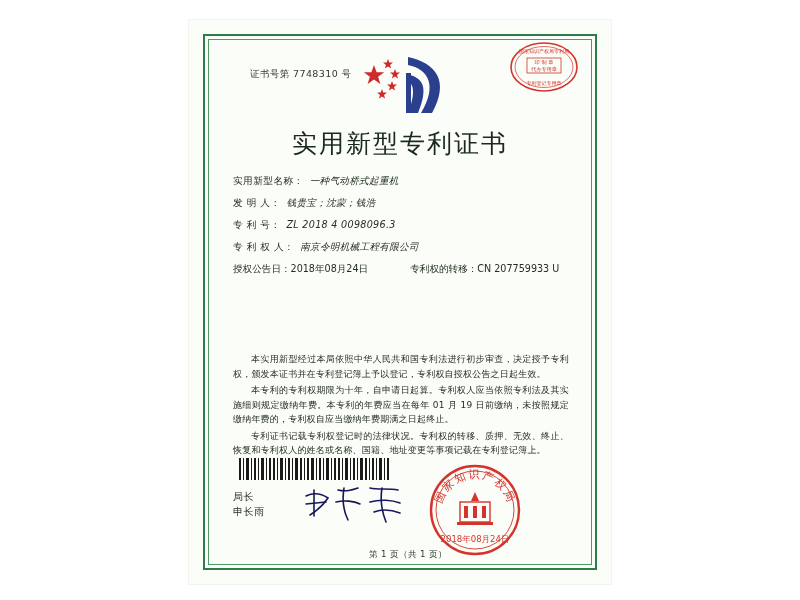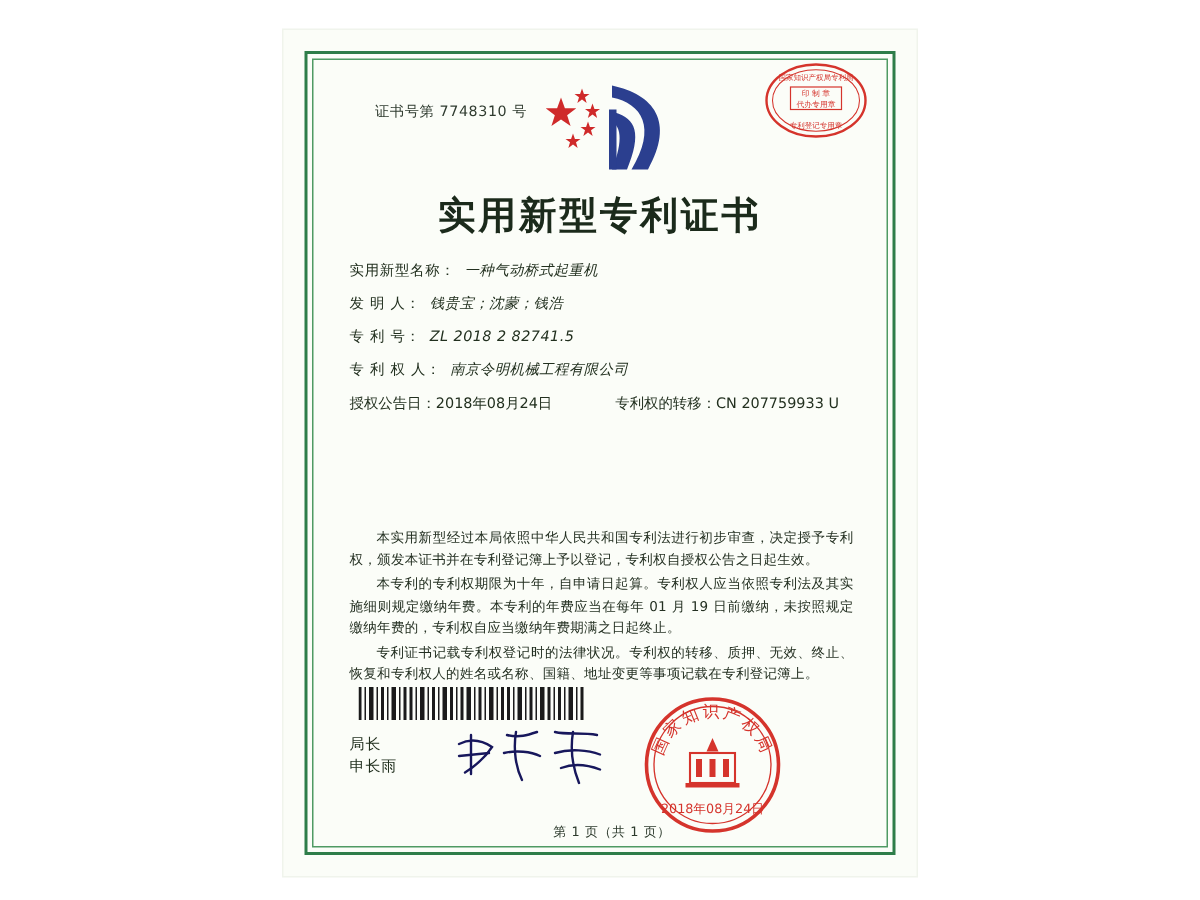--- a/index.html
+++ b/index.html
@@ -71,21 +71,21 @@
     width: 74px;
     height: 55px;
   }
   .title {
     position: absolute;
     left: 0;
     right: 0;
     top: 127px;
     text-align: center;
     font-size: 25px;
-    font-weight: bold;
+    font-weight: normal;
     letter-spacing: 2px;
     color: #1b2a1b;
     font-family: "DejaVu Sans", sans-serif;
   }
   .fields {
     position: absolute;
     left: 233px;
     top: 175px;
     width: 340px;
   }
@@ -210,21 +210,21 @@
     <div class="field-row">
       <span class="field-label">实用新型名称：</span>
       <span class="field-value">一种气动桥式起重机</span>
     </div>
     <div class="field-row">
       <span class="field-label">发 明 人：</span>
       <span class="field-value">钱贵宝；沈蒙；钱浩</span>
     </div>
     <div class="field-row">
       <span class="field-label">专 利 号：</span>
-      <span class="field-value">ZL 2018 2 82741.5</span>
+      <span class="field-value">ZL 2018 4 0098096.3</span>
     </div>
     <div class="field-row">
       <span class="field-label">专 利 权 人：</span>
       <span class="field-value">南京令明机械工程有限公司</span>
     </div>
     <div class="grant-row">
       <span class="seg1">
         <span>授权公告日：</span><span>2018年08月24日</span>
       </span>
       <span class="seg2">

